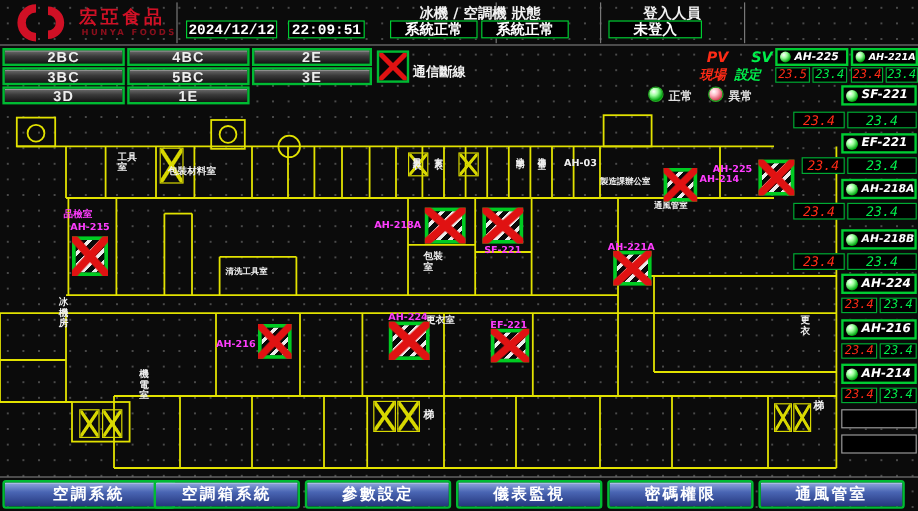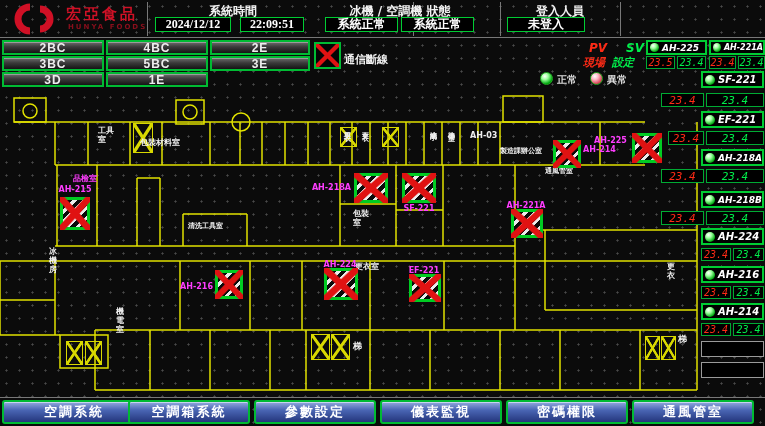--- a/index.html
+++ b/index.html
@@ -6,21 +6,21 @@
   html,body{background:#000}
   .screen{position:relative;width:765px;height:426px;background:#0b0b0b;overflow:hidden;
           font-family:"DejaVu Sans","Liberation Sans",sans-serif;}
   .dots{position:absolute;inset:0;background-image:radial-gradient(#4a4a4a 0.9px,transparent 1.2px);
         background-size:13px 13px;pointer-events:none;z-index:1}
   .walls{position:absolute;left:0;top:0;z-index:2;pointer-events:none}
   .hdiv{position:absolute;background:#787878;z-index:3}
   .hlabel{position:absolute;color:#f2f2f2;font-size:12px;font-weight:bold;text-align:center;z-index:4;white-space:nowrap}
   .gbox{position:absolute;background:#000;border:1px solid #00cc33;color:#fff;display:flex;align-items:center;
         justify-content:center;font-size:12px;font-weight:bold;z-index:4;white-space:nowrap}
-  .mono{font-family:Liberation Serif, serif}
+  .mono{font-family:Liberation Mono, monospace}
   .floor-btn{position:absolute;border:2px solid #00bb33;background:linear-gradient(#6e6e6e,#3a3a3a 45%,#141414);
         color:#eee;display:flex;align-items:center;justify-content:center;font-size:12px;font-weight:bold;
         letter-spacing:1px;z-index:4;box-shadow:inset 0 1px 0 #9a9a9a;cursor:pointer}
   .blue-btn{position:absolute;border:2px solid #00bb33;border-radius:3px;
         background:linear-gradient(#93aade,#4a66b4 40%,#24367c);color:#fff;display:flex;align-items:center;
         justify-content:center;font-size:13px;font-weight:bold;letter-spacing:2px;z-index:4;cursor:pointer;
         box-shadow:inset 0 1px 0 #c6d2f0}
   .comm-x{position:absolute;border:2px solid #00bb33;background-color:#050505;z-index:4;
         background-image:linear-gradient(to top right,transparent 42%,#e01212 45%,#e01212 55%,transparent 58%),
                          linear-gradient(to bottom right,transparent 42%,#e01212 45%,#e01212 55%,transparent 58%)}
@@ -63,21 +63,20 @@
   </svg>
   <div class="logo-title">宏亞食品</div>
   <div class="logo-sub">HUNYA FOODS</div>
 
   <div class="hdiv" style="left:147px;top:2px;width:1px;height:34px"></div>
   <div class="hdiv" style="left:413px;top:2px;width:1px;height:34px"></div>
   <div class="hdiv" style="left:500px;top:2px;width:1px;height:34px"></div>
   <div class="hdiv" style="left:620px;top:2px;width:1px;height:34px"></div>
   <div class="hdiv" style="left:0;top:37px;width:765px;height:1px"></div>
 
-  <div class="hlabel" style="left:163px;top:3px;width:140px">系統時間</div>
   <div class="gbox mono" style="left:155px;top:17px;width:76px;height:15px">2024/12/12</div>
   <div class="gbox mono" style="left:240px;top:17px;width:64px;height:15px">22:09:51</div>
 
   <div class="hlabel" style="left:322px;top:3px;width:156px">冰機 / 空調機 狀態</div>
   <div class="gbox" style="left:325px;top:17px;width:73px;height:15px">系統正常</div>
   <div class="gbox" style="left:401px;top:17px;width:73px;height:15px">系統正常</div>
 
   <div class="hlabel" style="left:502px;top:3px;width:116px">登入人員</div>
   <div class="gbox" style="left:507px;top:17px;width:78px;height:15px">未登入</div>
 
@@ -247,21 +246,21 @@
   <div class="xbox" style="left:133px;top:123px;width:20px;height:30px"></div>
   <div class="xbox" style="left:340px;top:127px;width:17px;height:20px"></div>
   <div class="xbox" style="left:382px;top:127px;width:17px;height:20px"></div>
   <div class="xbox" style="left:311px;top:334px;width:19px;height:26px"></div>
   <div class="xbox" style="left:331px;top:334px;width:19px;height:26px"></div>
   <div class="xbox" style="left:645px;top:336px;width:15px;height:24px"></div>
   <div class="xbox" style="left:661px;top:336px;width:15px;height:24px"></div>
   <div class="xbox" style="left:66px;top:341px;width:17px;height:24px"></div>
   <div class="xbox" style="left:85px;top:341px;width:17px;height:24px"></div>
 
-  <div class="mlabel" style="left:53px;top:174px;width:44px;text-align:right">品檢室</div>
+  <div class="mlabel" style="left:53px;top:174px;width:44px;text-align:left">品檢室</div>
   <div class="mlabel" style="left:53px;top:185px;width:44px;text-align:center">AH-215</div>
   <div class="marker" style="left:60px;top:197px;width:30px;height:33px">
       <span class="mx"></span>
     </div>
 
   <div class="mlabel" style="left:311px;top:183px;width:40px;text-align:right">AH-218A</div>
   <div class="marker" style="left:354px;top:173px;width:34px;height:30px">
       <span class="mx"></span>
     </div>
 

